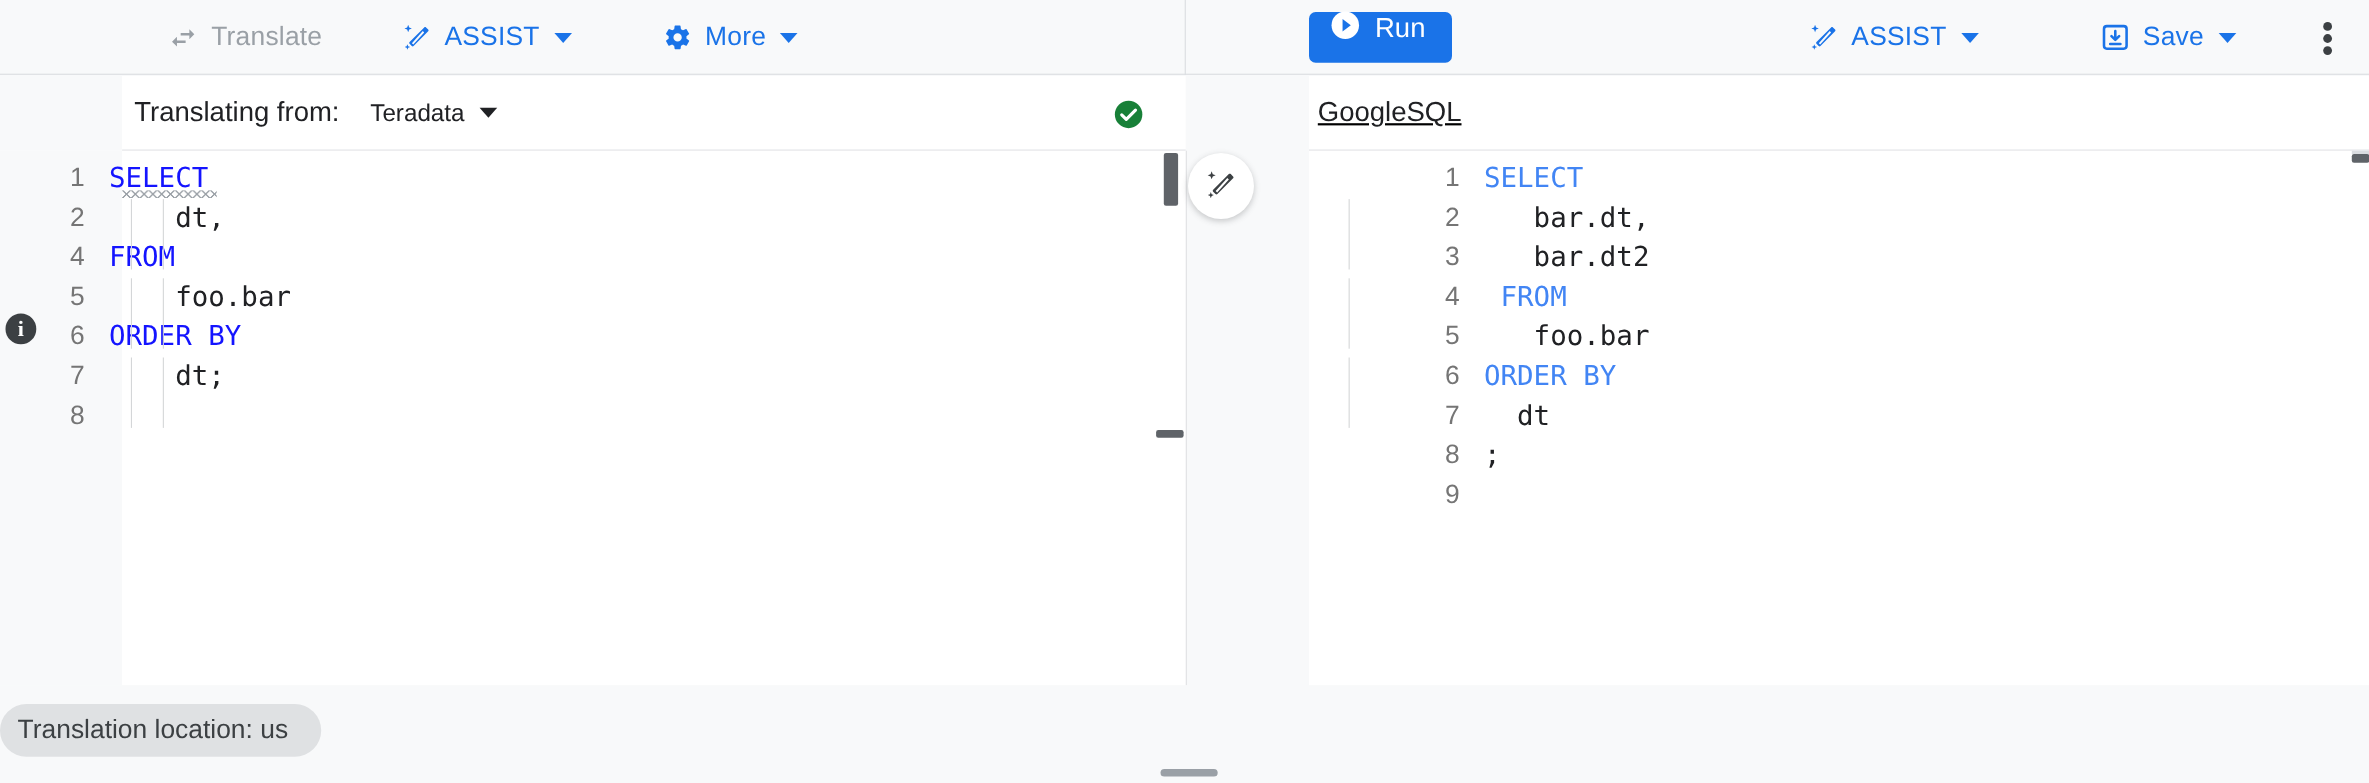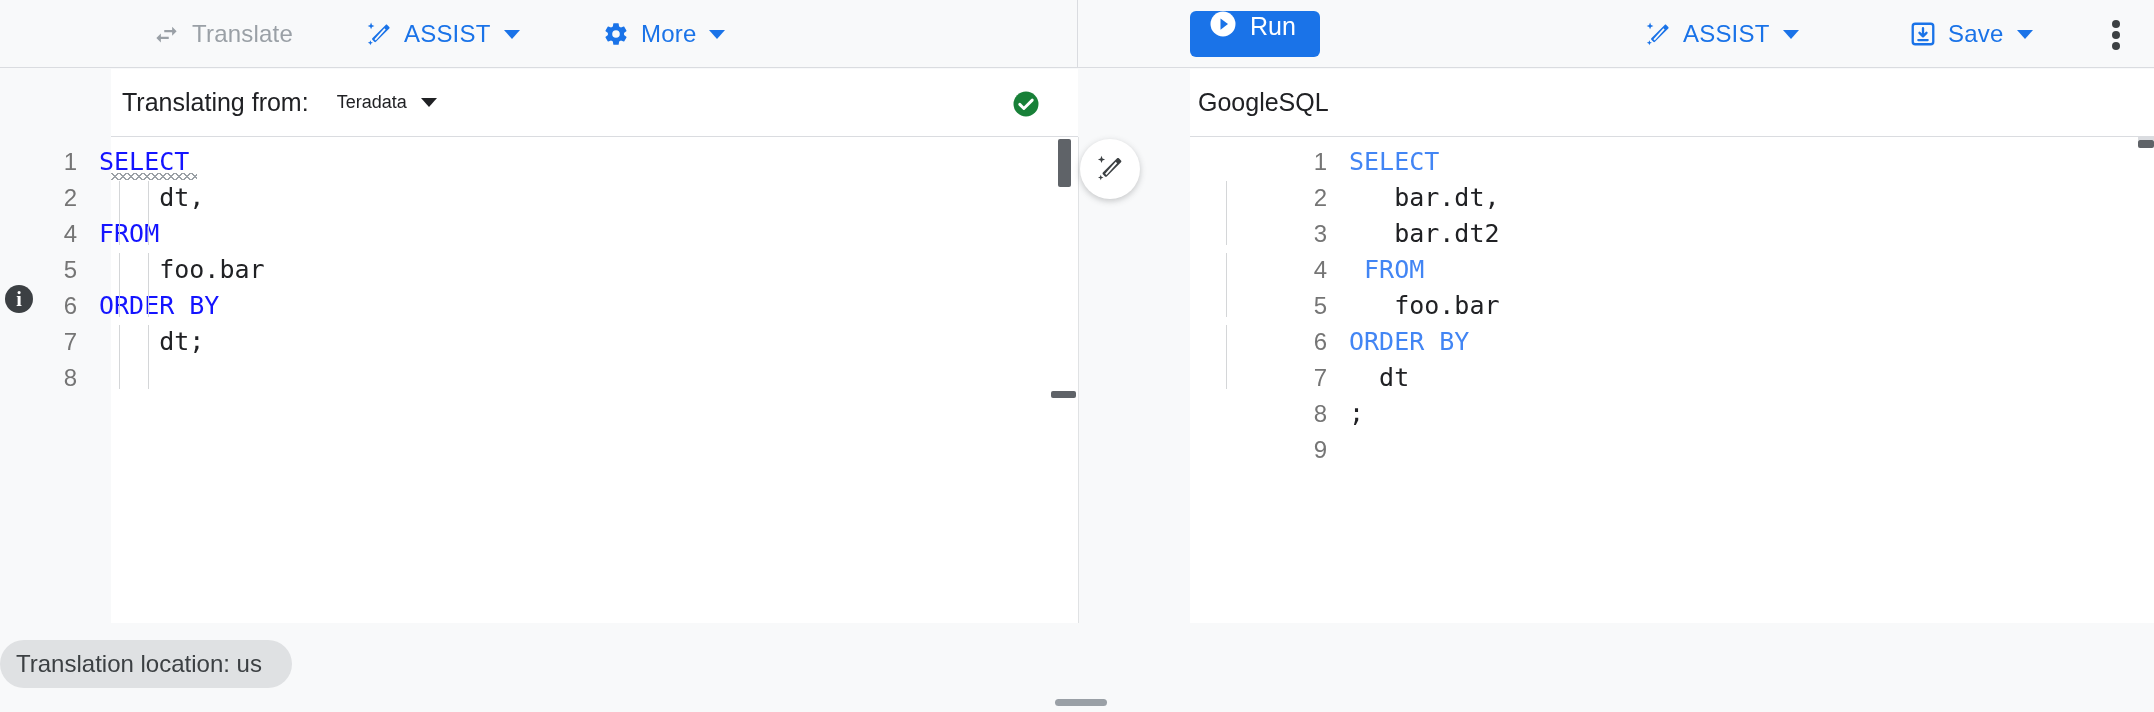--- a/index.html
+++ b/index.html
@@ -55,26 +55,26 @@
   .hdr-left {
     position: absolute; left: 111px; top: 0; width: 967px; height: 68px;
     background: #ffffff; border-bottom: 1px solid #dadce0;
     display: flex; align-items: center;
   }
   .hdr-left-gutter { position: absolute; left: 0; top: 0; width: 111px; height: 68px; background: #f8f9fa; }
   .hdr-mid-gutter  { position: absolute; left: 1078px; top: 0; width: 112px; height: 68px; background: #f8f9fa; }
   .hdr-right {
     position: absolute; left: 1190px; top: 0; width: 964px; height: 68px;
     background: #ffffff; border-bottom: 1px solid #dadce0;
-    display: flex; align-items: center;
+    display: flex; align-items: center; text-decoration: underline;
   }
   .hdr-label { font-size: 25px; color: #202124; margin-left: 11px; }
   .hdr-value {
     display: flex; align-items: center; gap: 12px;
-    font-size: 18px; color: #202124; margin-left: 28px; cursor: pointer;
+    font-size: 22px; color: #202124; margin-left: 28px; cursor: pointer;
   }
   .hdr-value .caret { border-top-color: #202124; }
   .ok-badge { position: absolute; left: 900px; top: 20px; width: 30px; height: 30px; }
   .hdr-right .hdr-label { margin-left: 8px; }
 
   
   .editor-area { position: absolute; left: 0; top: 137px; width: 2154px; height: 486px; }
 
   .pane { position: absolute; top: 0; height: 486px; background: #ffffff; }
   .pane.left  { left: 0;    width: 1078px; }

